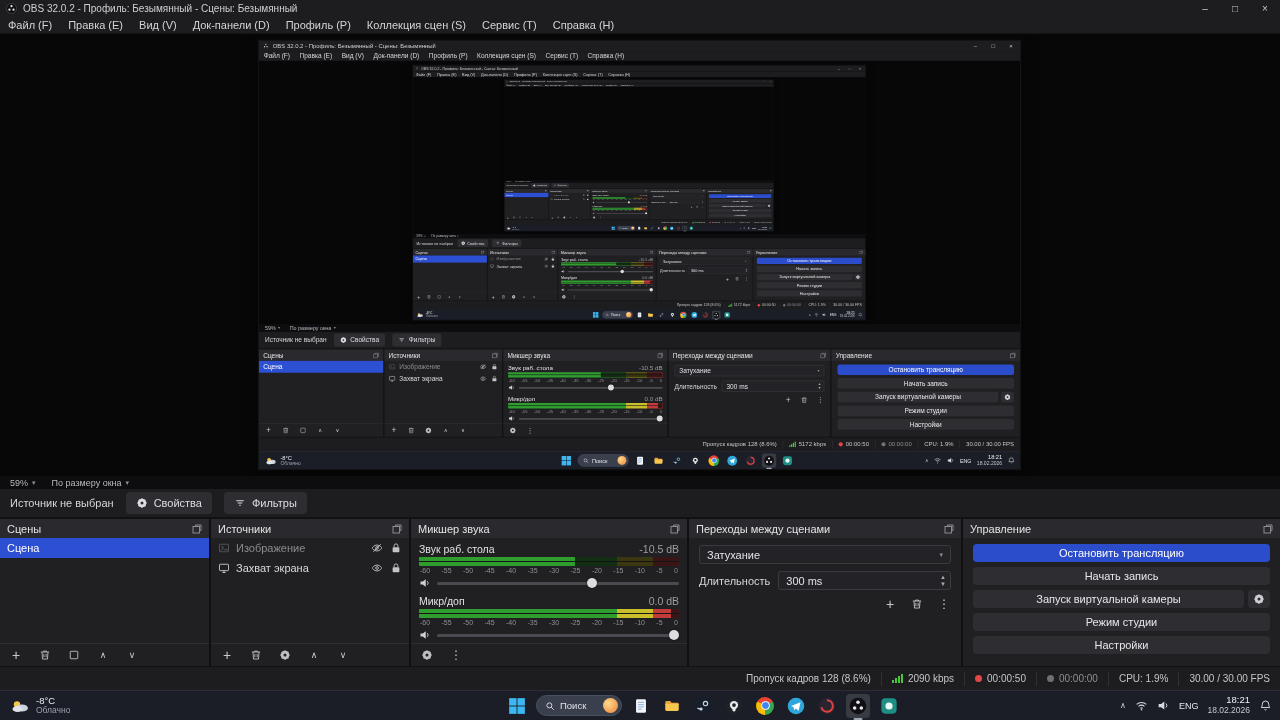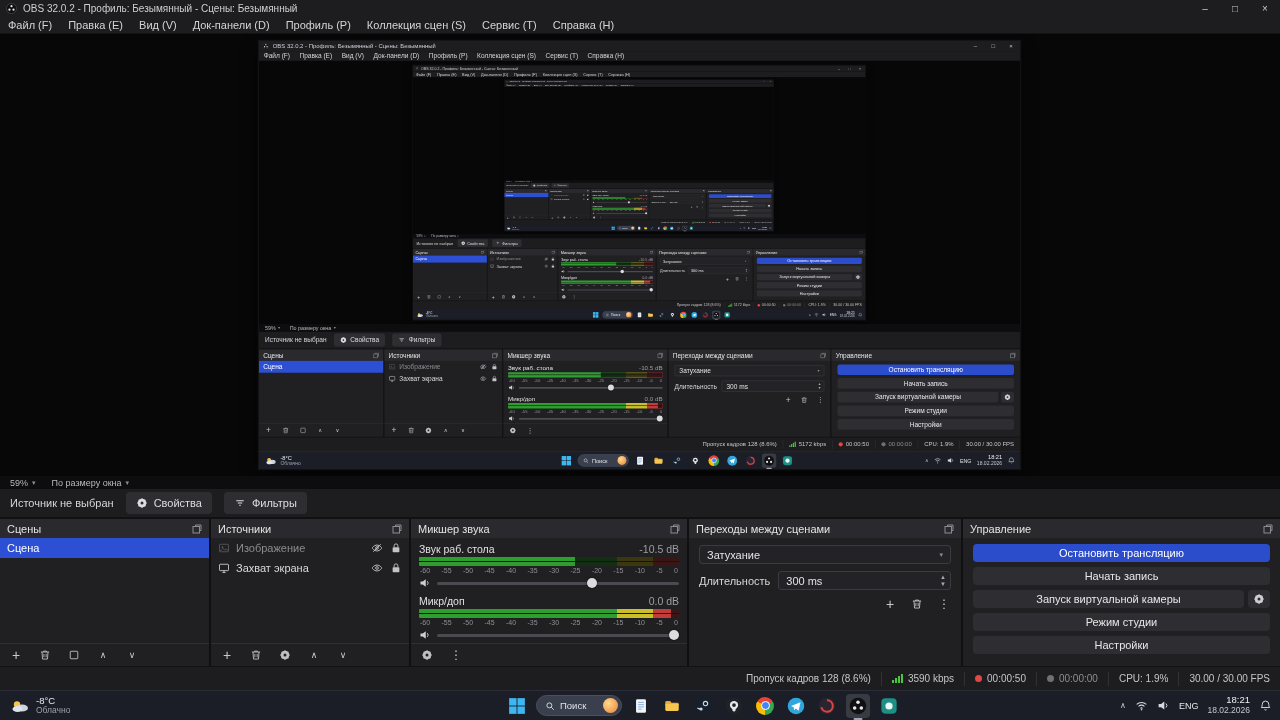--- a/index.html
+++ b/index.html
@@ -1885,21 +1885,21 @@
     <span class="seg">
       <span>Пропуск кадров 128 (8.6%)</span>
     </span>
     <span class="seg">
       <span class="sig">
             <i style="height:3px"></i>
             <i style="height:5px"></i>
             <i style="height:7px"></i>
             <i style="height:9px"></i>
           </span>
-      <span>3590 kbps</span>
+      <span>2090 kbps</span>
     </span>
     <span class="seg">
       <span class="dot rec"></span>
       <span>00:00:50</span>
     </span>
     <span class="seg dim-seg">
       <span class="dot idle"></span>
       <span>00:00:00</span>
     </span>
     <span class="seg">

